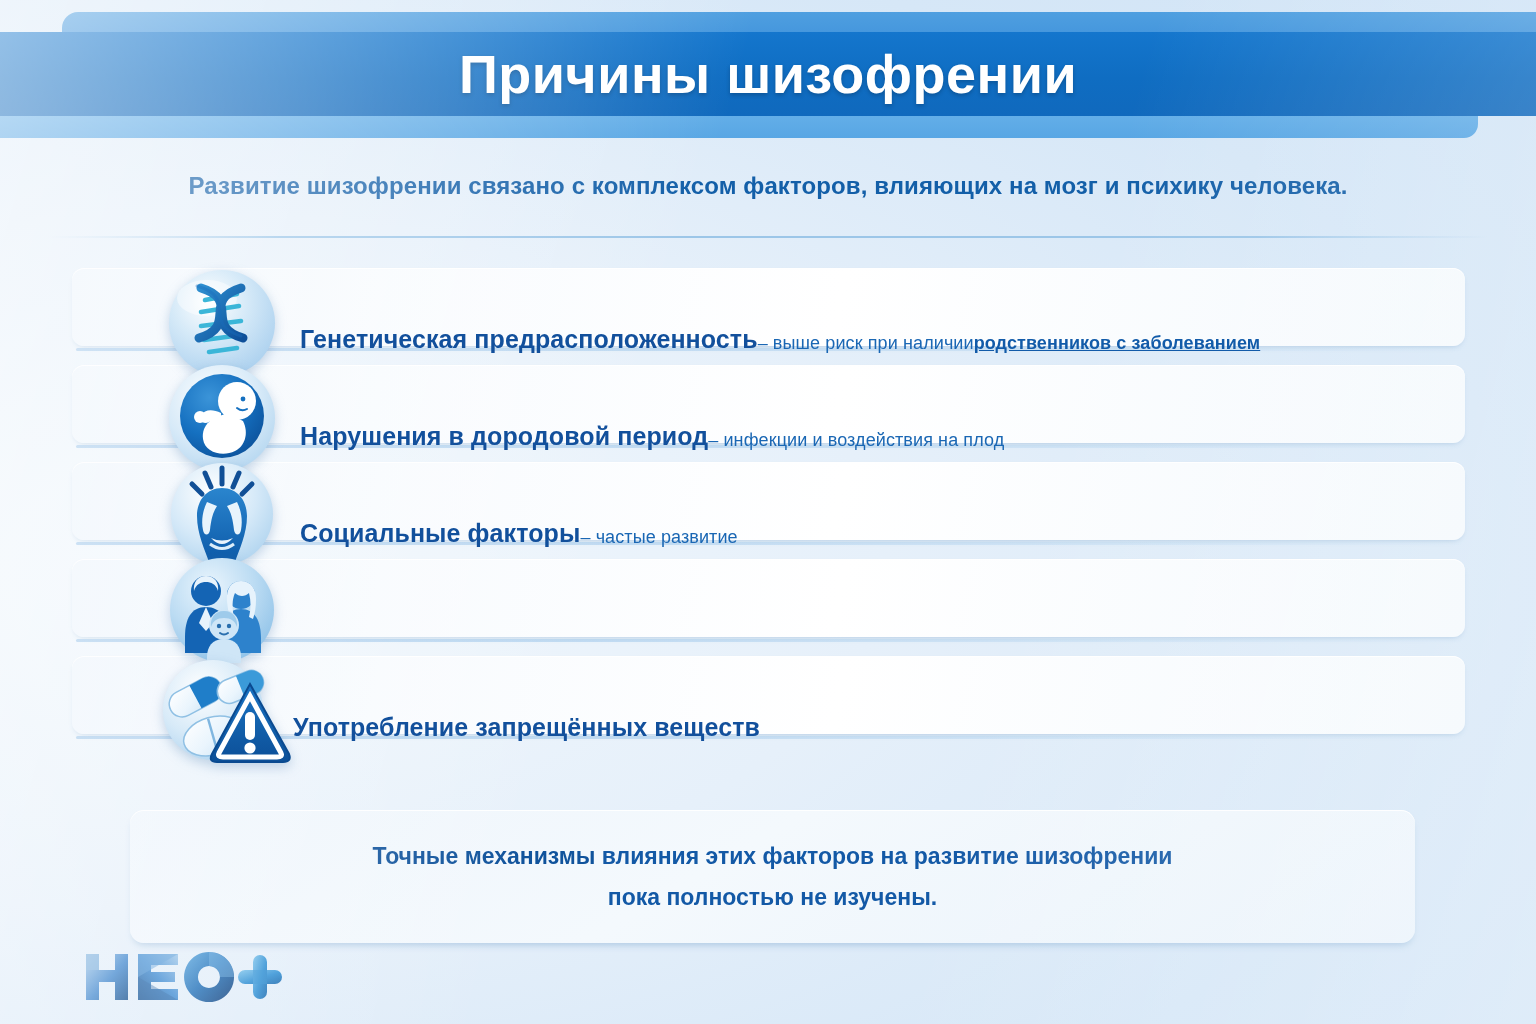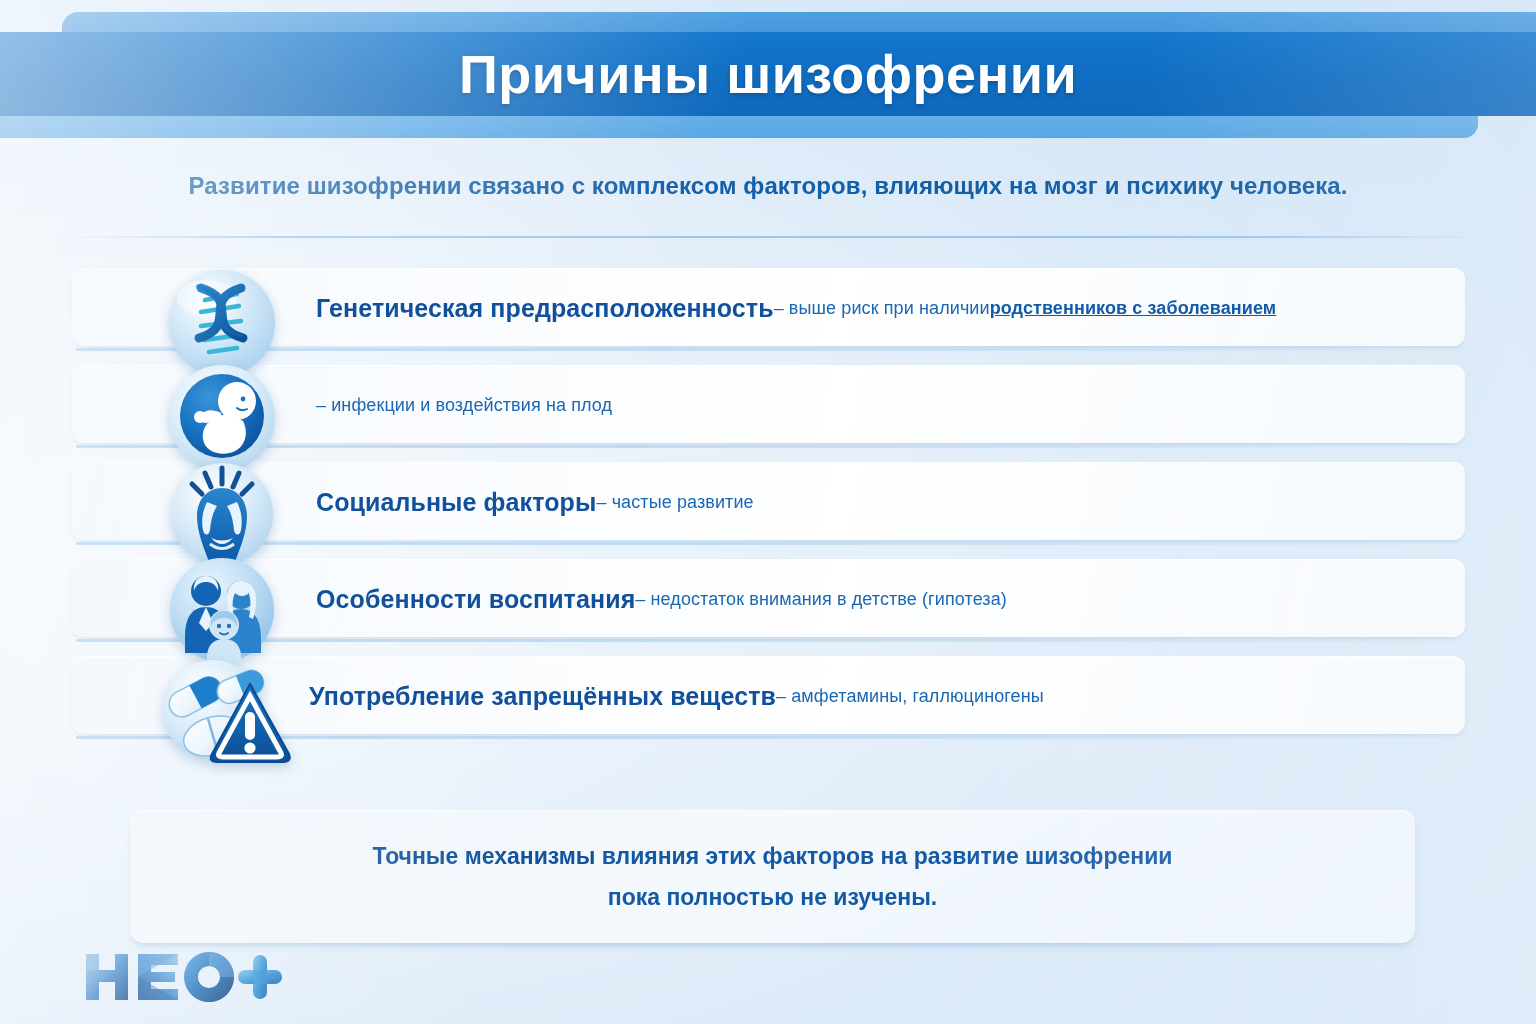--- a/index.html
+++ b/index.html
@@ -124,24 +124,23 @@
     width: 118px; height: 118px;
     z-index: 4;
     filter: drop-shadow(0 4px 6px rgba(80,130,180,.32));
   }
   .factor-icon svg { display:block; width:100%; height:100%; }
 
   .factor-text {
     position: absolute;
     left: 300px; top: 0;
     height: 92px;
-    display: flex; align-items: center;
+    display: flex; align-items: flex-end;
     z-index: 3;
     white-space: nowrap;
-    margin-left: 16px;
   }
   .factor-strong {
     color: #12509c;
     font-size: 25px;
     font-weight: bold;
     letter-spacing: .1px;
   }
   .factor-rest {
     color: #1a67b4;
     font-size: 18px;
@@ -268,20 +267,21 @@
             <path d="M60 62 C 52 68, 48 78, 52 86 C 55 91, 62 90, 62 84 C 62 77, 63 70, 67 66 Z"></path>
             <circle cx="37" cy="58" r="6"></circle>
           </g>
           <g fill="#1570c0">
             <circle cx="80" cy="40" r="2.4"></circle>
             <path d="M74 49 q5 4 10 1" stroke="#1570c0" stroke-width="2" fill="none" stroke-linecap="round"></path>
           </g>
         </svg>
       </div>
       <div class="factor-text">
+        <span class="factor-strong">Нарушения в дородовой период</span>
         <span class="factor-rest"> – инфекции и воздействия на плод</span>
       </div>
     </div>
 
     <div class="factor-row">
       <div class="factor-card"></div>
       <div class="factor-underline"></div>
       <div class="factor-icon">
         <svg viewBox="0 0 118 118">
           <defs>
@@ -348,24 +348,20 @@
             <path d="M61 88 C 49 88, 44 96, 44 106 L 44 112 L 78 112 L 78 106 C 78 96, 73 88, 61 88 Z" fill="#cfe6f7"></path>
           </g>
           <path d="M61 60 C 51 60, 47 68, 48 76 C 50 70, 54 67, 61 67 C 68 67, 72 70, 74 76 C 75 68, 71 60, 61 60 Z" fill="#9ecbeb"></path>
           <g fill="#2a6fae">
             <circle cx="56" cy="75" r="2.2"></circle>
             <circle cx="66" cy="75" r="2.2"></circle>
             <path d="M57 82 q4 3 8 0" stroke="#2a6fae" stroke-width="2" fill="none" stroke-linecap="round"></path>
           </g>
         </svg>
       </div>
-      <div class="factor-text">
-        <span class="factor-strong">Особенности воспитания</span>
-        <span class="factor-rest"> – недостаток внимания в детстве (гипотеза)</span>
-      </div>
     </div>
 
     <div class="factor-row">
       <div class="factor-card"></div>
       <div class="factor-underline"></div>
       <div class="factor-icon">
         <svg viewBox="0 0 136 126">
           <defs>
             <radialGradient id="halo5" cx="38%" cy="30%" r="78%">
               <stop offset="0%" stop-color="#ffffff"></stop>
@@ -400,21 +396,20 @@
           </g>
 
           <path d="M95 38 L 134 108 Q 137 116 128 116 L 62 116 Q 53 116 57 108 Z" fill="url(#tri5)" stroke="#0a4a90" stroke-width="2"></path>
           <path d="M95 50 L 126 107 Q 128 111 122 111 L 68 111 Q 62 111 64 107 Z" fill="none" stroke="#ffffff" stroke-width="5"></path>
           <rect x="90" y="66" width="10" height="28" rx="5" fill="#ffffff"></rect>
           <circle cx="95" cy="102" r="5.6" fill="#ffffff"></circle>
         </svg>
       </div>
       <div class="factor-text">
         <span class="factor-strong">Употребление запрещённых веществ</span>
-        <span class="factor-rest"> – амфетамины, галлюциногены</span>
       </div>
     </div>
 
   </div>
 
   <div class="note-card">
     <div class="note-line">
       <b>Точные механизмы</b><span> влияния этих факторов на развитие шизофрении</span>
     </div>
     <div class="note-line">пока полностью не изучены.</div>

